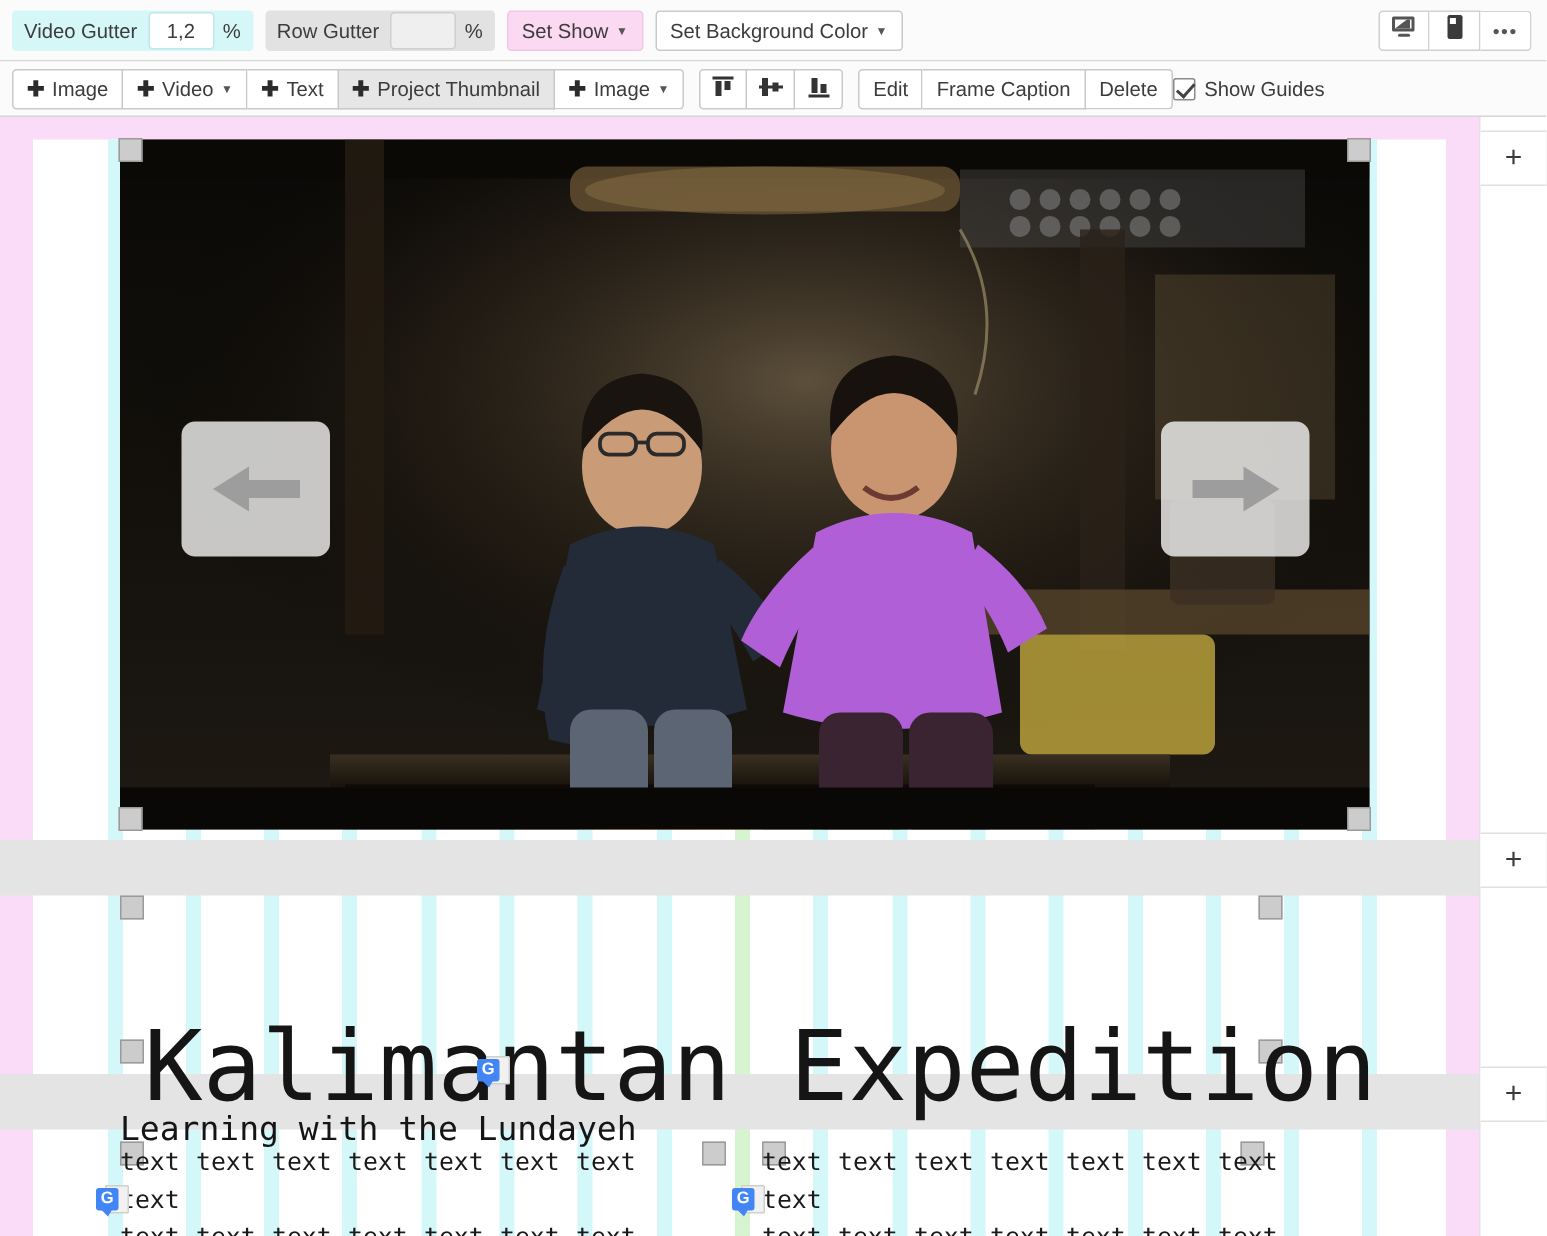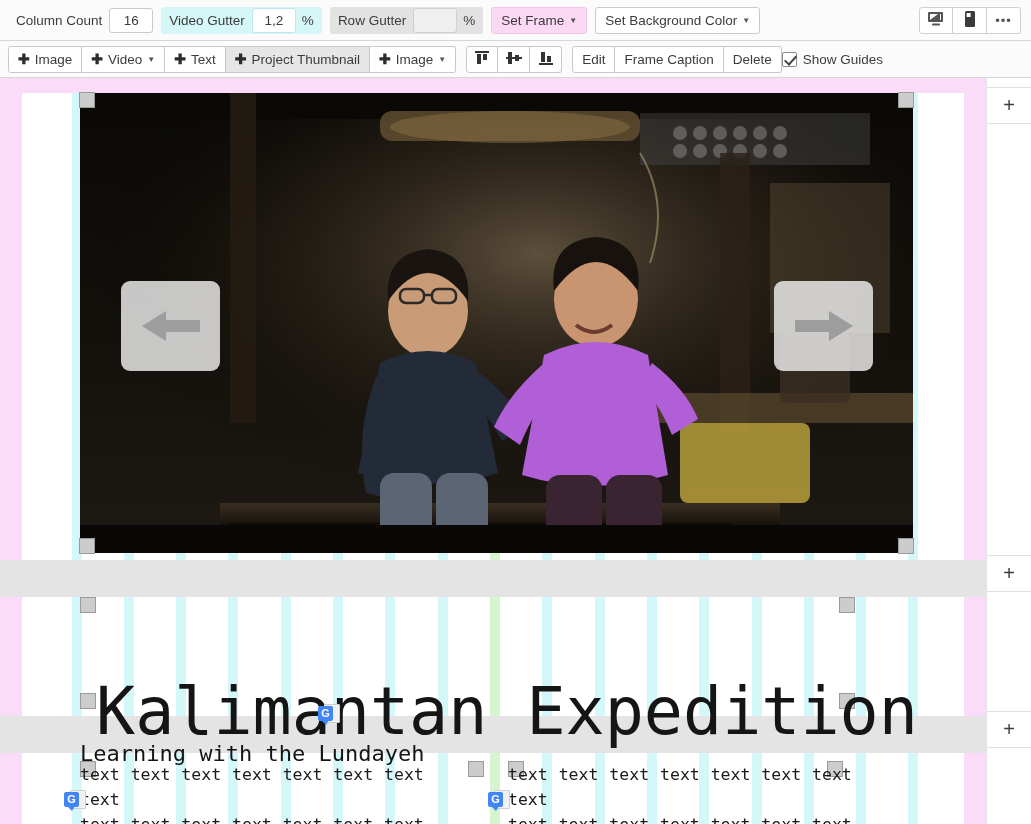--- a/index.html
+++ b/index.html
@@ -165,39 +165,35 @@
     border-top: 5px solid #4285f4;
   }
 </style>
 </head>
 <body>
 
 <div id="app">
 
   <div class="toolbar1">
 
-    <div class="field-group fg-plain">
-      <span class="fg-label">Column Count</span>
-      <input class="fg-input" value="16" style="">
-    </div>
 
     <div class="field-group fg-cyan">
       <span class="fg-label">Video Gutter</span>
       <input class="fg-input" value="1,2" style="">
       <span class="fg-unit">%</span>
     </div>
 
     <div class="field-group fg-gray">
       <span class="fg-label">Row Gutter</span>
       <input class="fg-input" value="" style="">
       <span class="fg-unit">%</span>
     </div>
 
     <button class="btn pink mleft">
-      <span>Set Frame</span>
+      <span>Set Show</span>
       <span class="caret">▼</span>
     </button>
 
     <button class="btn mleft">
       <span>Set Background Color</span>
       <span class="caret">▼</span>
     </button>
 
     <div class="tb1-right">
       <div class="icon-btn">

